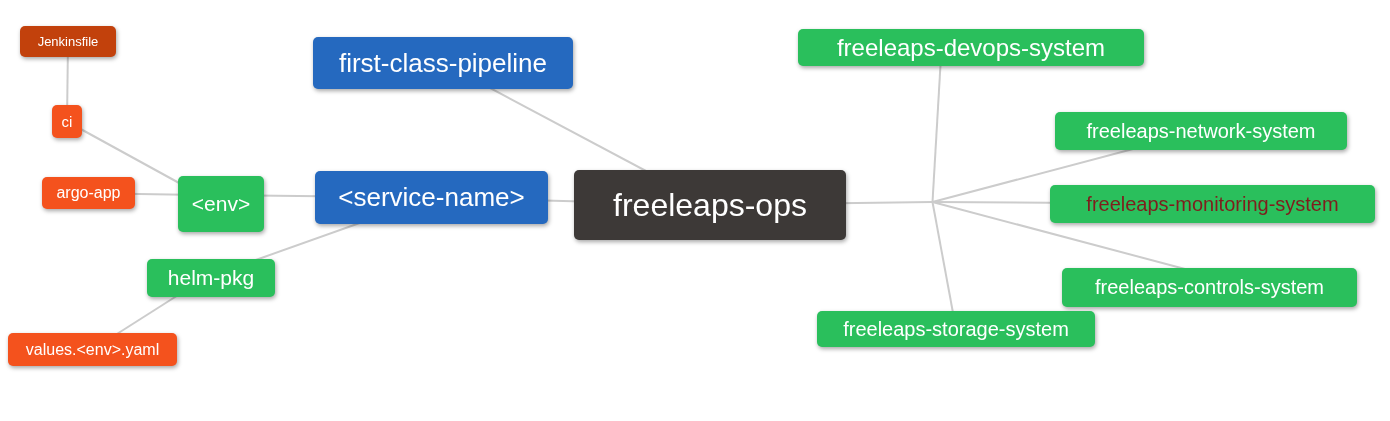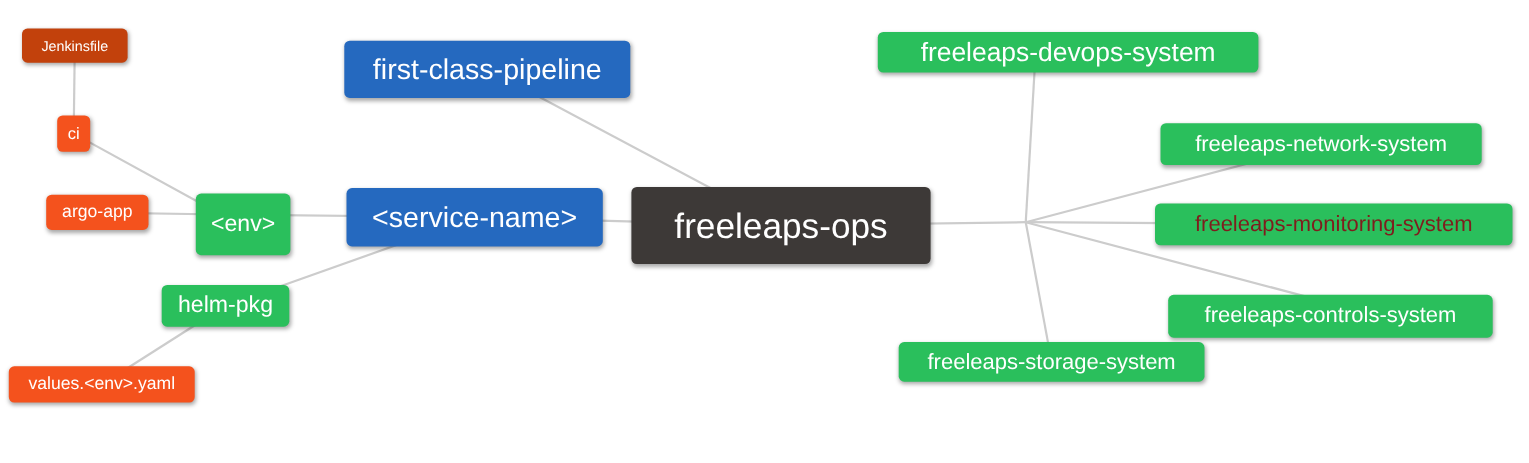--- a/index.html
+++ b/index.html
@@ -50,21 +50,21 @@
       <line x1="932.5" y1="202" x2="1201" y2="131" stroke="#cccccc" stroke-width="2"></line>
       <line x1="932.5" y1="202" x2="1212.5" y2="204" stroke="#cccccc" stroke-width="2"></line>
       <line x1="932.5" y1="202" x2="1209.5" y2="275.5" stroke="#cccccc" stroke-width="2"></line>
       <line x1="932.5" y1="202" x2="956" y2="329" stroke="#cccccc" stroke-width="2"></line>
     </svg>
 
   <div class="node" style="left: 20px; top: 26px; width: 96px; height: 31px; font-size: 13px; background: #c2410c; color: rgb(255, 255, 255);">Jenkinsfile</div>
   <div class="node" style="left: 52px; top: 105px; width: 30px; height: 33px; font-size: 15px; background: rgb(244, 82, 29); color: rgb(255, 255, 255); text-align: center;">ci</div>
   <div class="node" style="left: 42px; top: 177px; width: 93px; height: 32px; font-size: 16px; background: rgb(244, 82, 29); color: rgb(255, 255, 255);">argo-app</div>
   <div class="node" style="left: 158px; top: 176px; width: 86px; height: 56px; font-size: 21px; background: rgb(42, 191, 92); color: rgb(255, 255, 255); margin-left: 20px;">&lt;env&gt;</div>
-  <div class="node" style="left: 147px; top: 259px; width: 116px; height: 38px; font-size: 21px; background: rgb(42, 191, 92); color: rgb(255, 255, 255);">helm-pkg</div>
+  <div class="node" style="left: 147px; top: 259px; width: 128px; height: 38px; font-size: 21px; background: rgb(42, 191, 92); color: rgb(255, 255, 255);">helm-pkg</div>
   <div class="node" style="left: 8px; top: 333px; width: 169px; height: 33px; font-size: 16px; background: rgb(244, 82, 29); color: rgb(255, 255, 255);">values.&lt;env&gt;.yaml</div>
   <div class="node" style="left: 313px; top: 37px; width: 260px; height: 52px; font-size: 26px; background: rgb(37, 105, 191); color: rgb(255, 255, 255);">first-class-pipeline</div>
   <div class="node" style="left: 315px; top: 171px; width: 233px; height: 53px; font-size: 26px; background: rgb(37, 105, 191); color: rgb(255, 255, 255);">&lt;service-name&gt;</div>
   <div class="node" style="left: 574px; top: 170px; width: 272px; height: 70px; font-size: 32px; background: rgb(61, 57, 55); color: rgb(255, 255, 255);">freeleaps-ops</div>
   <div class="node" style="left: 798px; top: 29px; width: 346px; height: 37px; font-size: 24px; background: rgb(42, 191, 92); color: rgb(255, 255, 255);">freeleaps-devops-system</div>
   <div class="node" style="left: 1055px; top: 112px; width: 292px; height: 38px; font-size: 20px; background: rgb(42, 191, 92); color: rgb(255, 255, 255);">freeleaps-network-system</div>
   <div class="node" style="left: 1050px; top: 185px; width: 325px; height: 38px; font-size: 20px; background: rgb(42, 191, 92); color: #7f1d1d;">freeleaps-monitoring-system</div>
   <div class="node" style="left: 1062px; top: 268px; width: 295px; height: 39px; font-size: 20px; background: rgb(42, 191, 92); color: rgb(255, 255, 255);">freeleaps-controls-system</div>
   <div class="node" style="left: 817px; top: 311px; width: 278px; height: 36px; font-size: 20px; background: rgb(42, 191, 92); color: rgb(255, 255, 255);">freeleaps-storage-system</div>
 </div>

